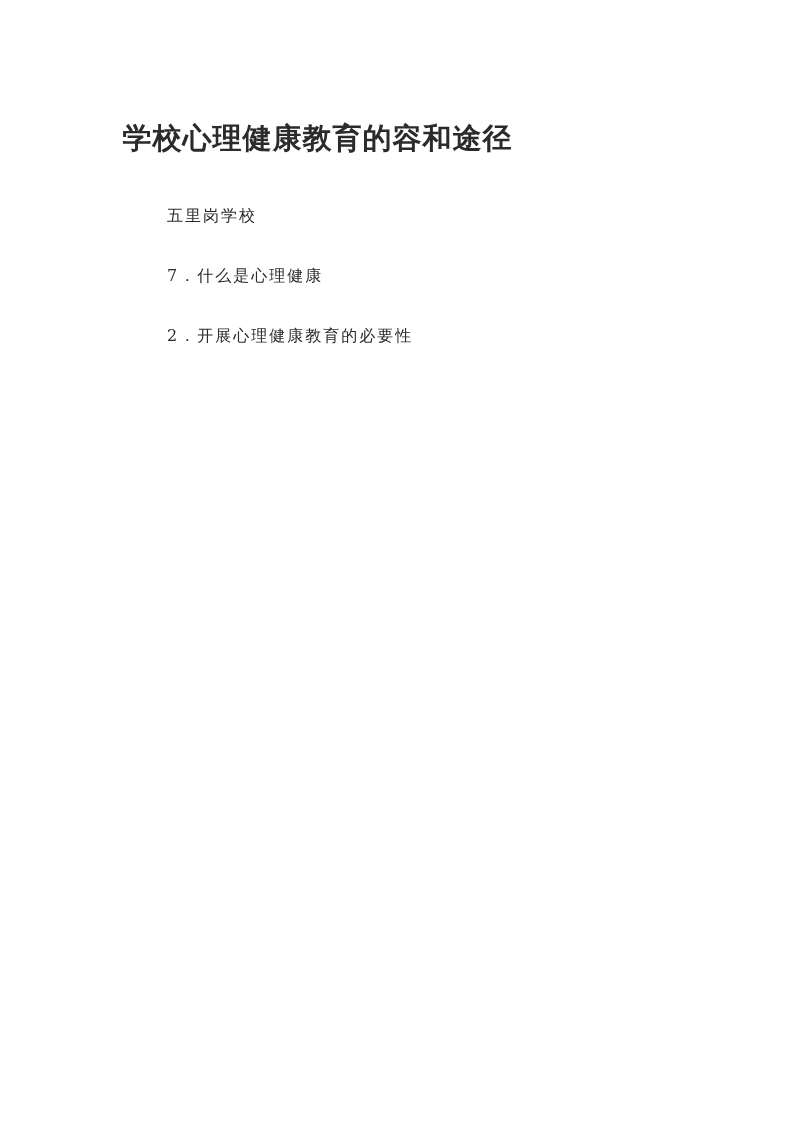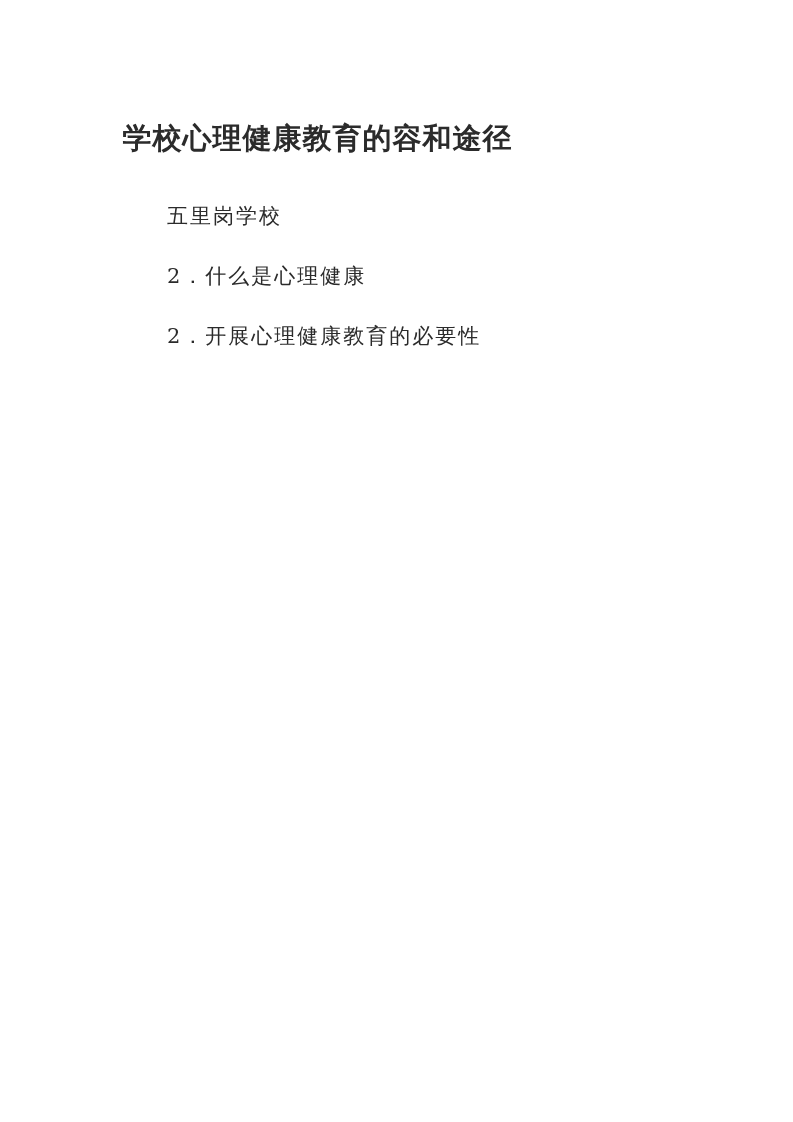--- a/index.html
+++ b/index.html
@@ -25,21 +25,21 @@
     padding-top: 116px;
     font-size: 29px;
     line-height: 44px;
     font-weight: 700;
     text-align: center;
     letter-spacing: 1px;
     white-space: nowrap;
   }
   .block {
     margin: 0;
-    font-size: 21px;
+    font-size: 16px;
     line-height: 42px;
     letter-spacing: 2px;
     font-weight: 400;
   }
   .byline {
     margin-top: 35px;
     text-indent: 49px;
   }
   .heading {
     margin-top: 18px;
@@ -57,20 +57,20 @@
 <body>
 
 <div class="page">
   <div class="content">
 
     <h1 class="doc-title">学校心理健康教育的容和途径</h1>
 
     <p class="block byline">五里岗学校</p>
 
 
-    <p class="block heading">2．什么是心理健康</p>
+    <p class="block heading">7．什么是心理健康</p>
 
 
     <p class="block heading">2．开展心理健康教育的必要性</p>
 
 
   </div>
 </div>
 
 </body></html>

